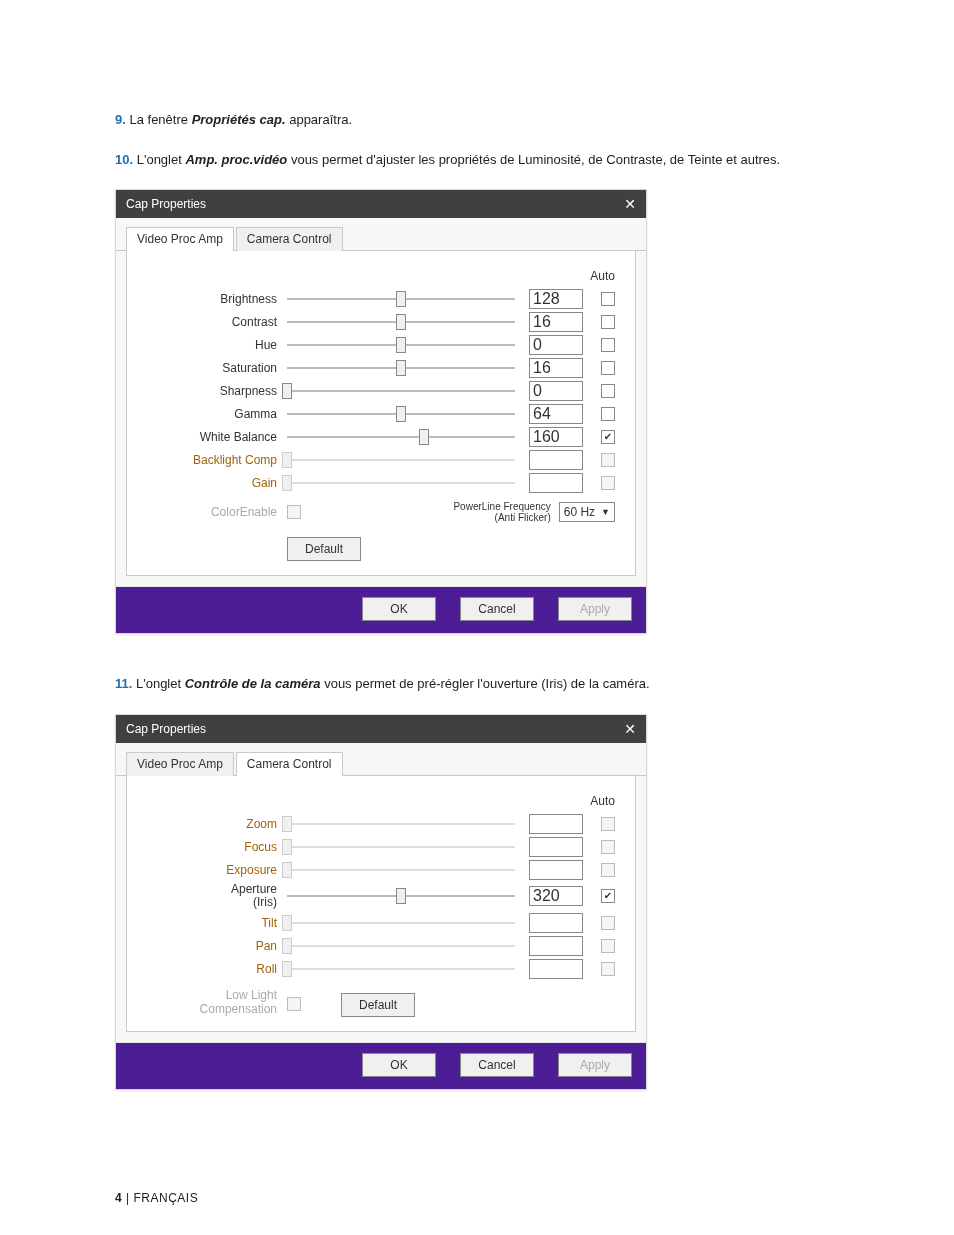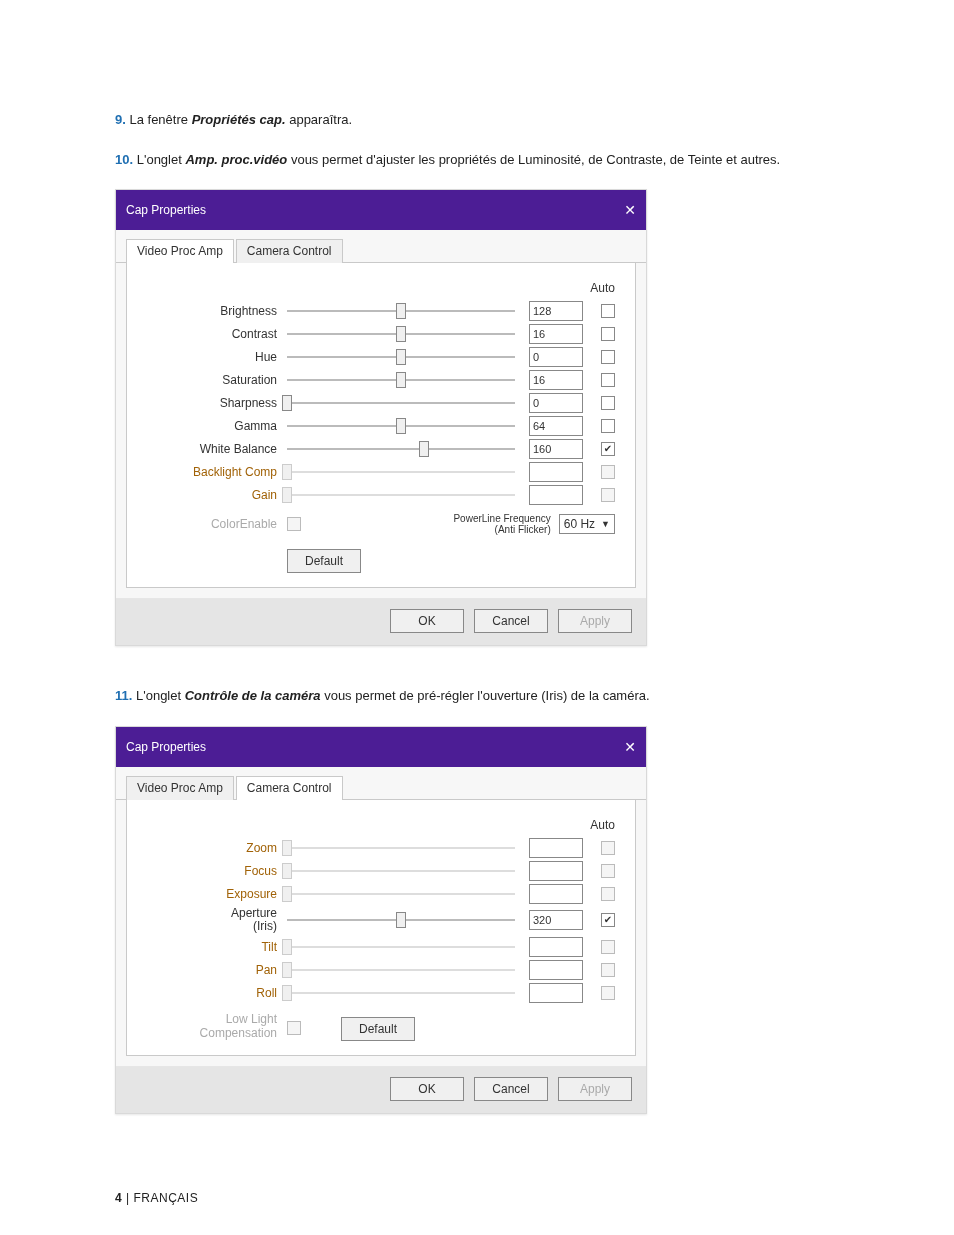--- a/index.html
+++ b/index.html
@@ -1,50 +1,50 @@
 <!DOCTYPE html>
 <html><head>
 <meta charset="utf-8">
 <style>
   html,body{margin:0;padding:0;background:#fff;font-family:"Helvetica Neue",Arial,sans-serif;color:#222;}
   .page{width:954px;min-height:1235px;margin:0 auto;box-sizing:border-box;padding:110px 115px 40px 115px;position:relative;}
   .step{font-size:13px;line-height:1.5;margin:0 0 20px 0;}
   .step .num{color:#1f6fb2;font-weight:600;}
   .step b{font-style:italic;font-weight:700;}
   .dialog{width:530px;margin:10px 0 40px 0;background:#f7f7f7;border:1px solid #d9d9d9;font-family:Tahoma,Arial,sans-serif;font-size:12px;color:#333;box-shadow:0 1px 2px rgba(0,0,0,0.1);}
-  .titlebar{background:#4c1d95;color:#fff;height:40px;display:flex;align-items:center;justify-content:space-between;padding:0 10px;}
+  .titlebar{background:#404040;color:#fff;height:28px;display:flex;align-items:center;justify-content:space-between;padding:0 10px;}
   .titlebar .close{font-size:14px;line-height:1;cursor:pointer;}
   .tabs{display:flex;align-items:flex-end;padding:8px 10px 0 10px;border-bottom:1px solid #c9c9c9;background:#f7f7f7;}
   .tab{padding:4px 10px 5px;margin-right:2px;border:1px solid #c9c9c9;border-bottom:none;background:#f0f0f0;position:relative;top:1px;cursor:pointer;font-size:12px;}
   .tab.active{background:#fff;}
   .panel{background:#fff;border:1px solid #c9c9c9;margin:-1px 10px 10px 10px;padding:18px 20px 14px 20px;}
   .auto-header{text-align:right;padding-right:0px;margin:0 0 6px 0;font-size:12px;}
   .row{display:flex;align-items:center;margin:3px 0;}
   .row .lbl{width:130px;text-align:right;padding-right:10px;font-size:12px;}
   .row.disabled .lbl,.row.disabled .numbox,.row.disabled .cb{color:#a16207;}
   .slider{flex:1;height:18px;position:relative;margin-right:14px;}
   .track{position:absolute;left:0;right:0;top:50%;height:2px;background:#bbb;transform:translateY(-50%);}  
   .thumb{position:absolute;top:50%;width:8px;height:14px;background:#f0f0f0;border:1px solid #888;transform:translate(-50%,-50%);}  
   .row.disabled .track{background:#ddd;}
   .row.disabled .thumb{border-color:#ccc;}
-  .numbox{width:46px;height:18px;border:1px solid #888;background:#fff;font-size:11px;padding:0 3px;display:flex;align-items:center;margin-right:18px;}
+  .numbox{width:46px;height:18px;border:1px solid #888;background:#fff;font-size:16px;padding:0 3px;display:flex;align-items:center;margin-right:18px;}
   .numbox.empty{color:transparent;}
   .cb{width:12px;height:12px;border:1px solid #888;background:#fff;display:inline-flex;align-items:center;justify-content:center;font-size:10px;line-height:1;cursor:pointer;}
   .cb.disabled{border-color:#bbb;background:#f5f5f5;cursor:default;}
   .extra-row{display:flex;align-items:center;margin-top:8px;}
   .extra-row .lbl{width:130px;text-align:right;padding-right:10px;font-size:12px;color:#aaa;}
   .powerline{display:flex;align-items:center;margin-left:auto;}
   .powerline .pl-lbl{text-align:right;font-size:10px;margin-right:8px;}
   .select{border:1px solid #888;background:#fff;height:18px;display:flex;align-items:center;padding:0 4px;font-size:12px;gap:6px;cursor:pointer;}
   .select .arrow{font-size:9px;}
   .default-btn-row{display:flex;margin-top:14px;}
   .default-btn-row .spacer{width:140px;}
   .btn{min-width:72px;height:22px;border:1px solid #888;background:#f0f0f0;font-size:12px;display:inline-flex;align-items:center;justify-content:center;cursor:pointer;}
   .btn.disabled{color:#aaa;cursor:default;}
-  .dlg-buttons{display:flex;justify-content:flex-end;gap:10px;padding:10px 14px 12px;background:#e5e5e5;border-top:1px solid #e6e6e6;}
+  .dlg-buttons{display:flex;justify-content:flex-end;gap:24px;padding:10px 14px 12px;background:#4c1d95;border-top:1px solid #e6e6e6;}
   .footer{position:absolute;bottom:30px;left:115px;font-size:12px;letter-spacing:0.5px;}
   .footer .pnum{font-weight:600;}
 </style>
 </head>
 <body>
 
 <div class="page">
 
   <p class="step">
     <span class="num">9.</span><span> La fenêtre </span><b>Propriétés cap.</b><span> apparaîtra.</span>

